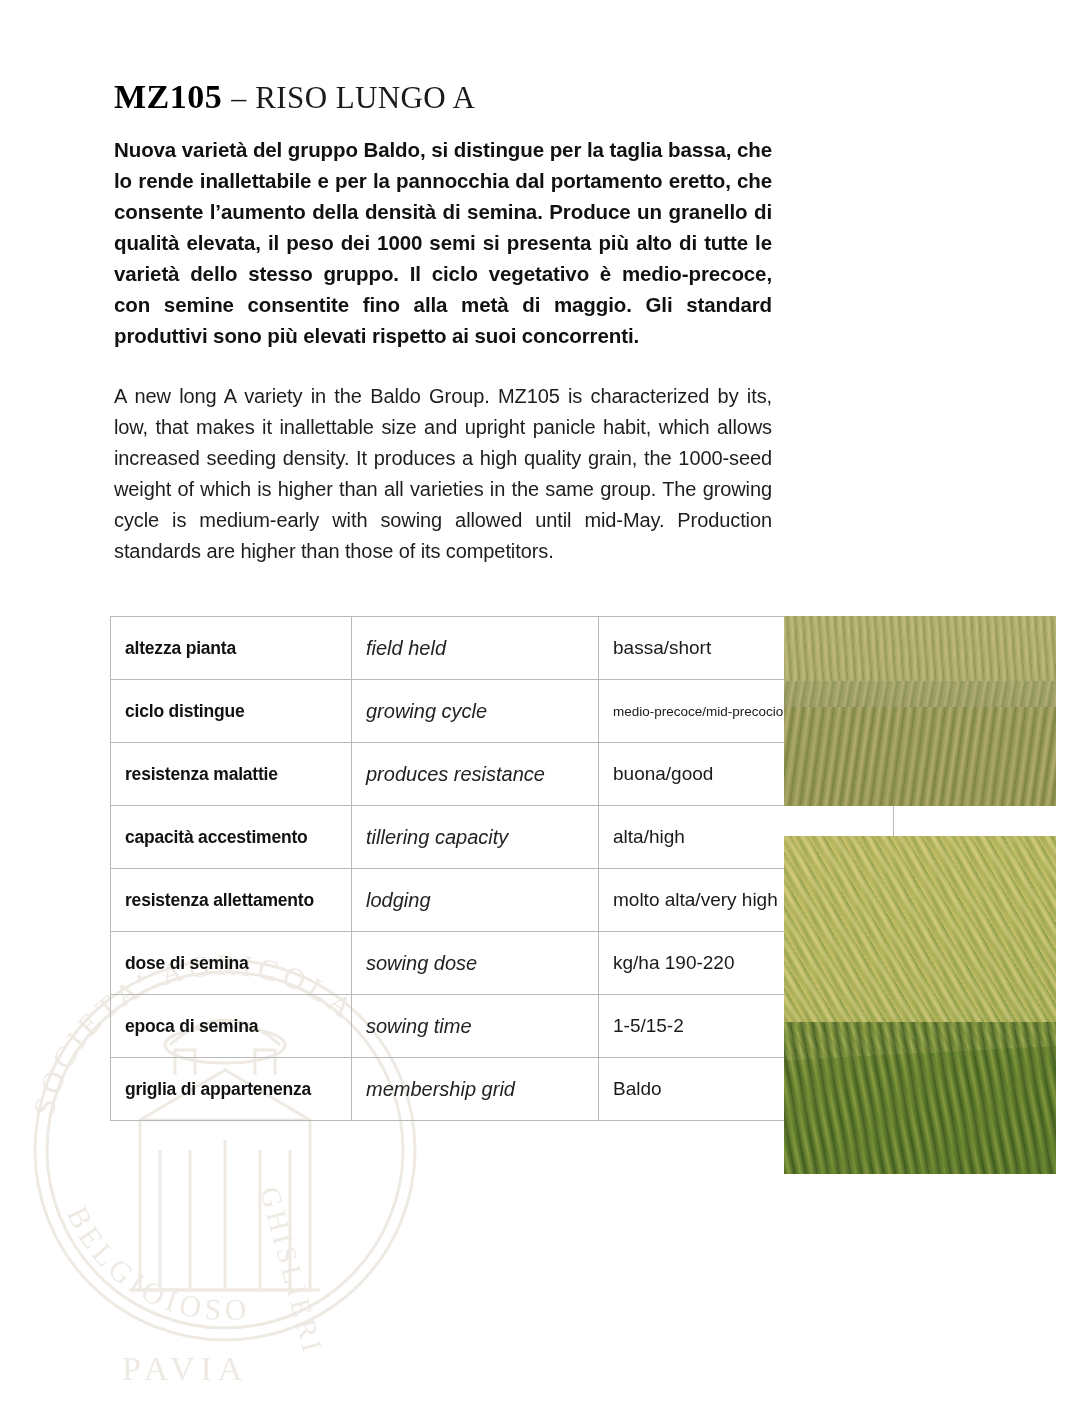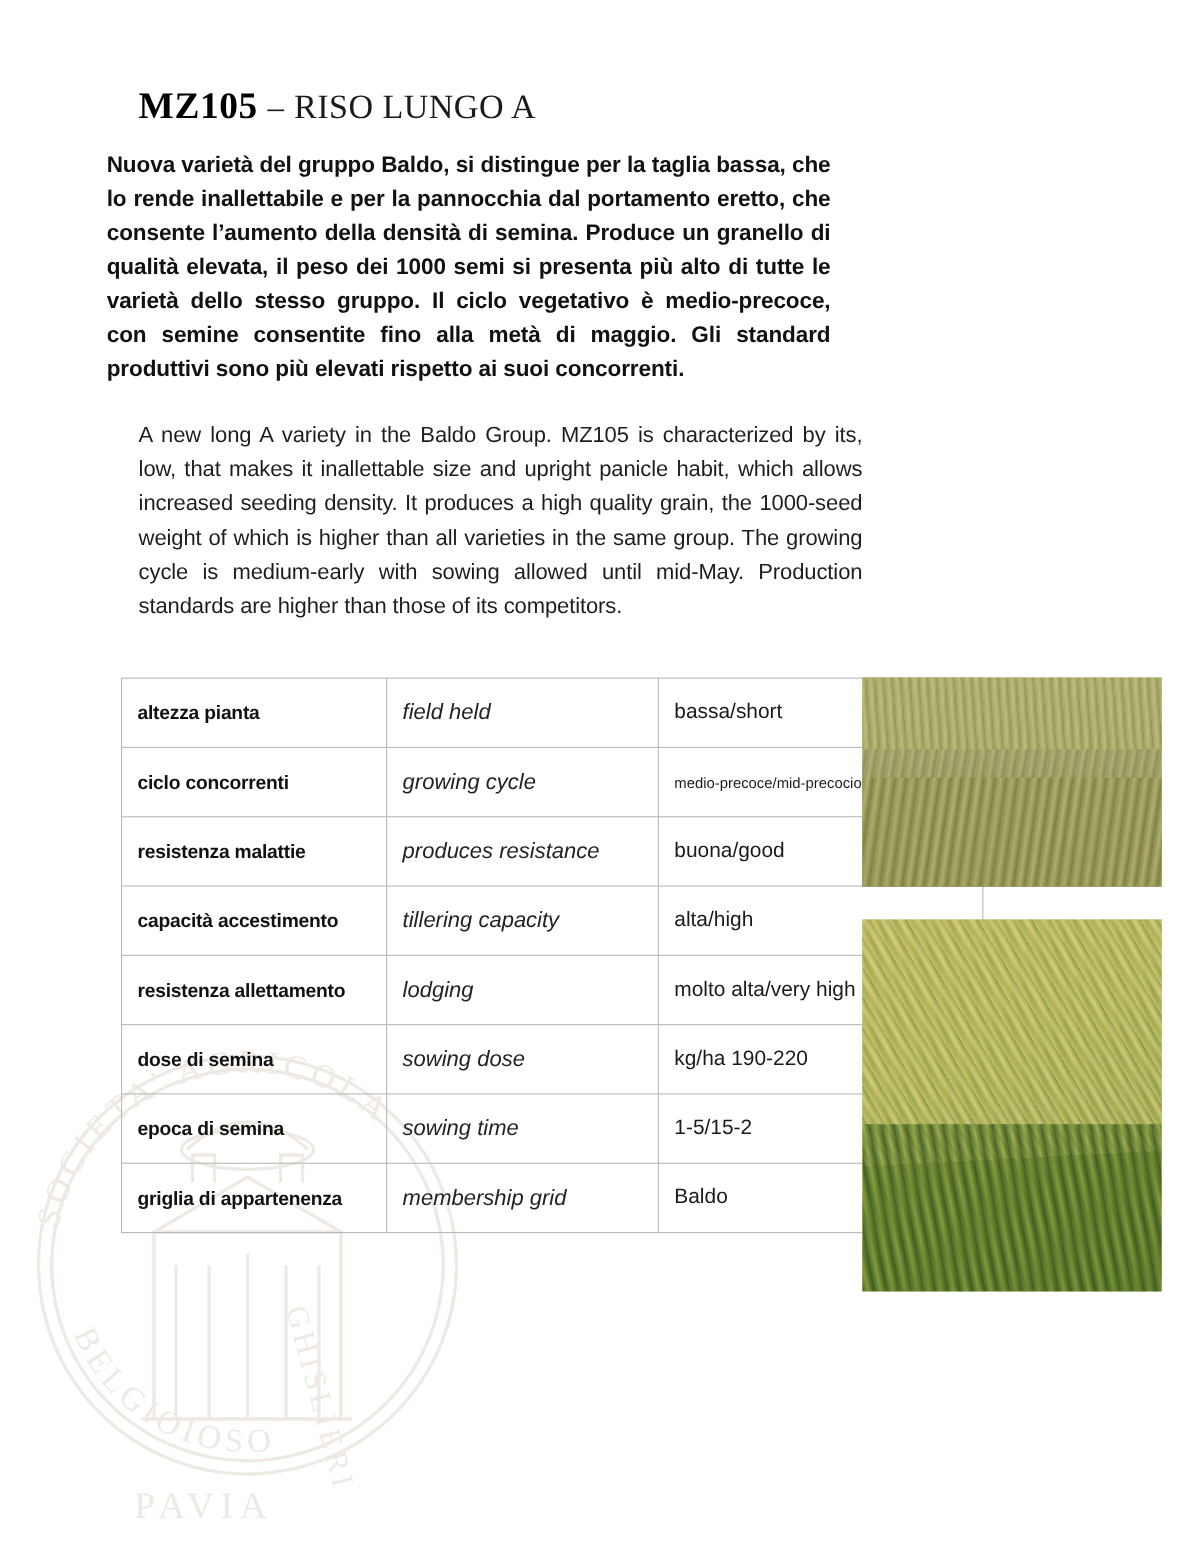--- a/index.html
+++ b/index.html
@@ -25,21 +25,21 @@
     height: 600px;
     pointer-events: none;
     z-index: 0;
     opacity: 0.50;
   }
   .watermark svg { display: block; }
 
   .page {
     position: relative;
     z-index: 2;
-    padding: 78px 0 0 16px;
+    padding: 78px 0 0 4px;
   }
 
   
   .title-row {
     margin-left: 110px;
     display: flex;
     align-items: baseline;
     font-family: "Liberation Serif", serif;
   }
   .title-code {
@@ -54,21 +54,21 @@
     color: #1a1a1a;
   }
   .title-rest {
     font-size: 31px;
     color: #1a1a1a;
     letter-spacing: 0.4px;
   }
 
   
   .para-it {
-    margin: 18px 0 0 81px;
+    margin: 18px 0 0 110px;
     width: 658px;
     font-size: 20.5px;
     line-height: 31px;
     font-weight: bold;
     text-align: justify;
     color: #111;
     letter-spacing: -0.1px;
   }
   .para-en {
     margin: 30px 0 0 110px;
@@ -220,21 +220,21 @@
   <p class="para-en">A new long A variety in the Baldo Group. MZ105 is characterized by its, low, that makes it inallettable size and upright panicle habit, which allows increased seeding density. It produces a high quality grain, the 1000-seed weight of which is higher than all varieties in the same group. The growing cycle is medium-early with sowing allowed until mid-May. Production standards are higher than those of its competitors.</p>
 
   <table class="spec-table">
     <tbody>
       <tr>
         <td class="col-it">altezza pianta</td>
         <td class="col-en">field held</td>
         <td class="col-val">bassa/short</td>
       </tr>
       <tr>
-        <td class="col-it">ciclo concorrenti</td>
+        <td class="col-it">ciclo distingue</td>
         <td class="col-en">growing cycle</td>
         <td class="col-val small">medio-precoce/mid-precocious</td>
       </tr>
       <tr>
         <td class="col-it">resistenza malattie</td>
         <td class="col-en">produces resistance</td>
         <td class="col-val">buona/good</td>
       </tr>
       <tr>
         <td class="col-it">capacità accestimento</td>

